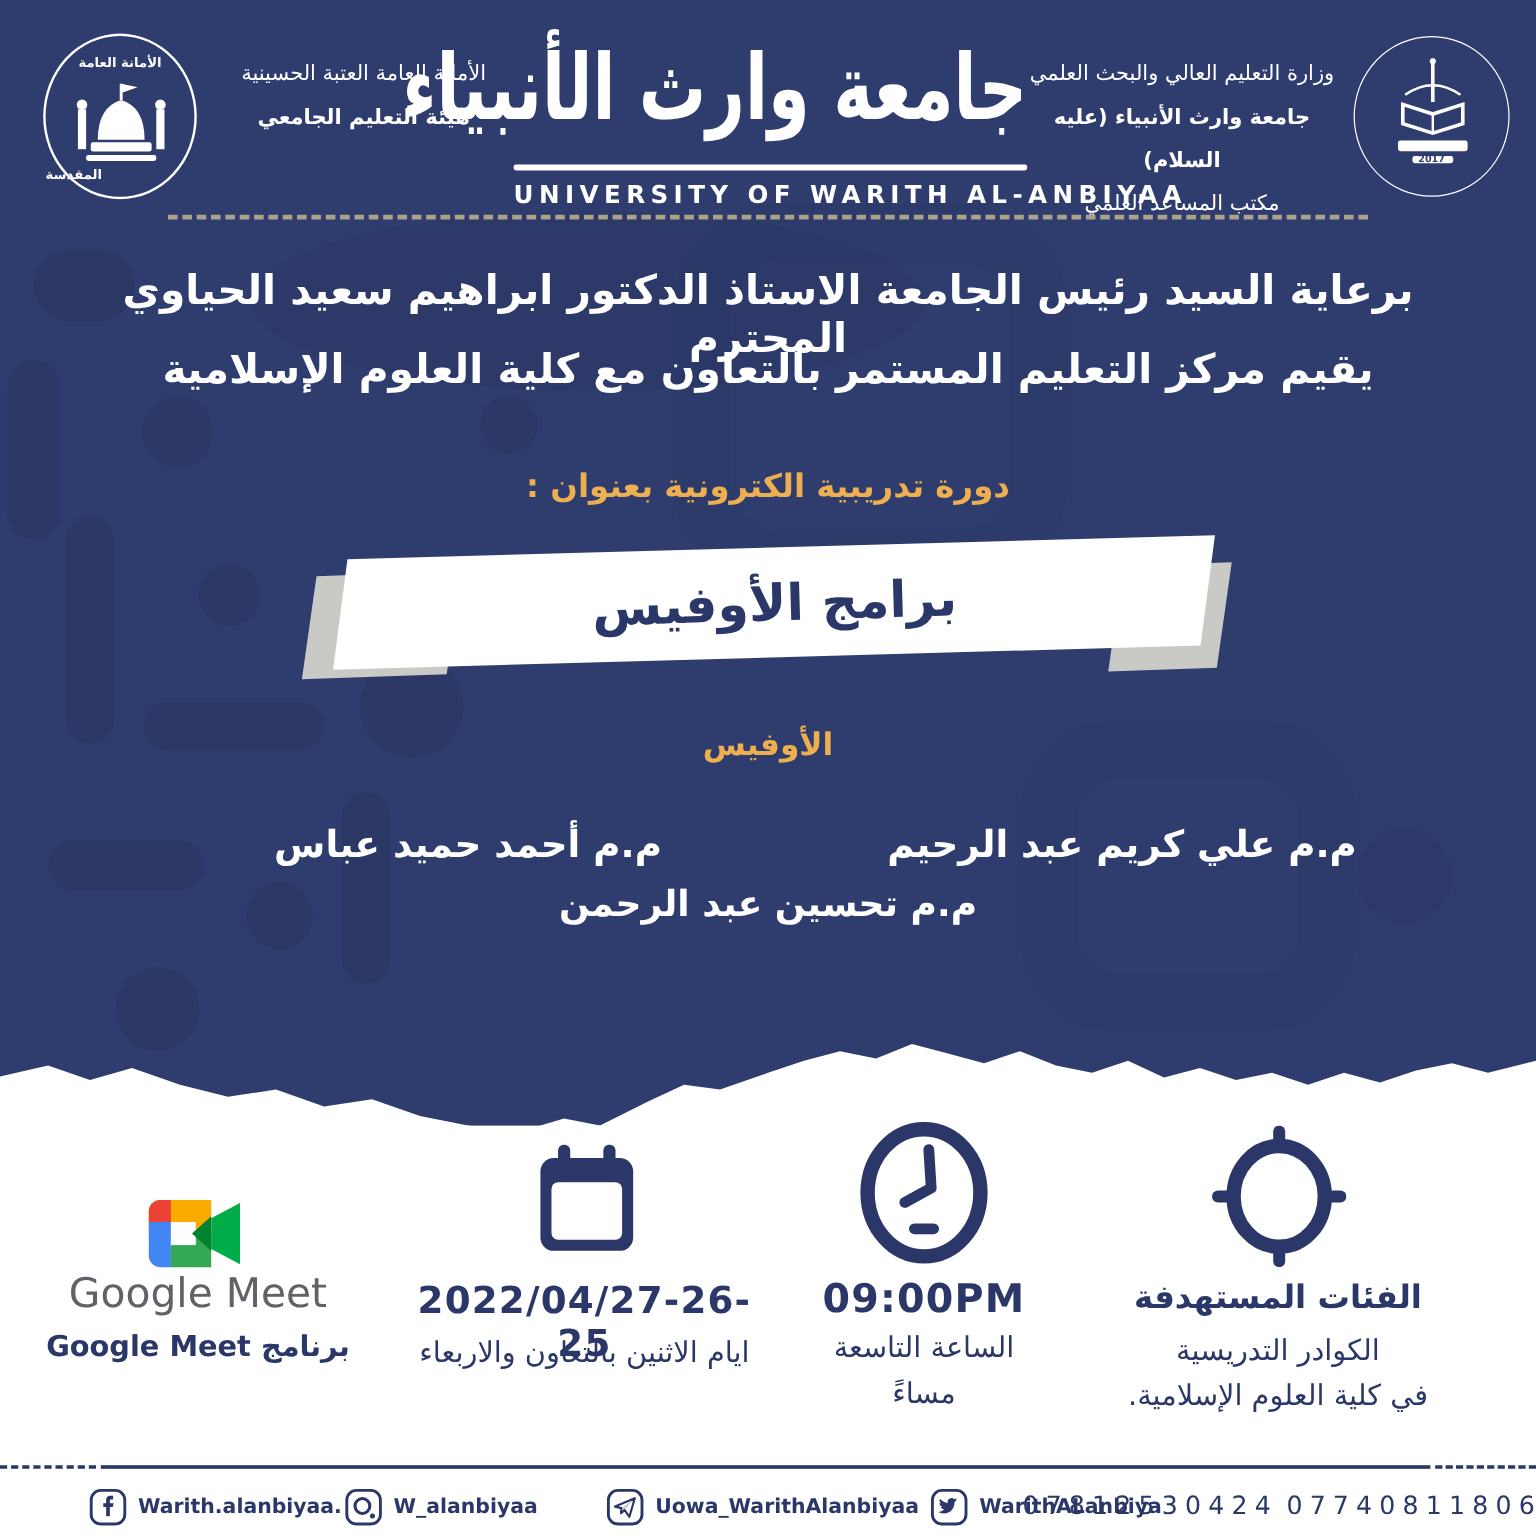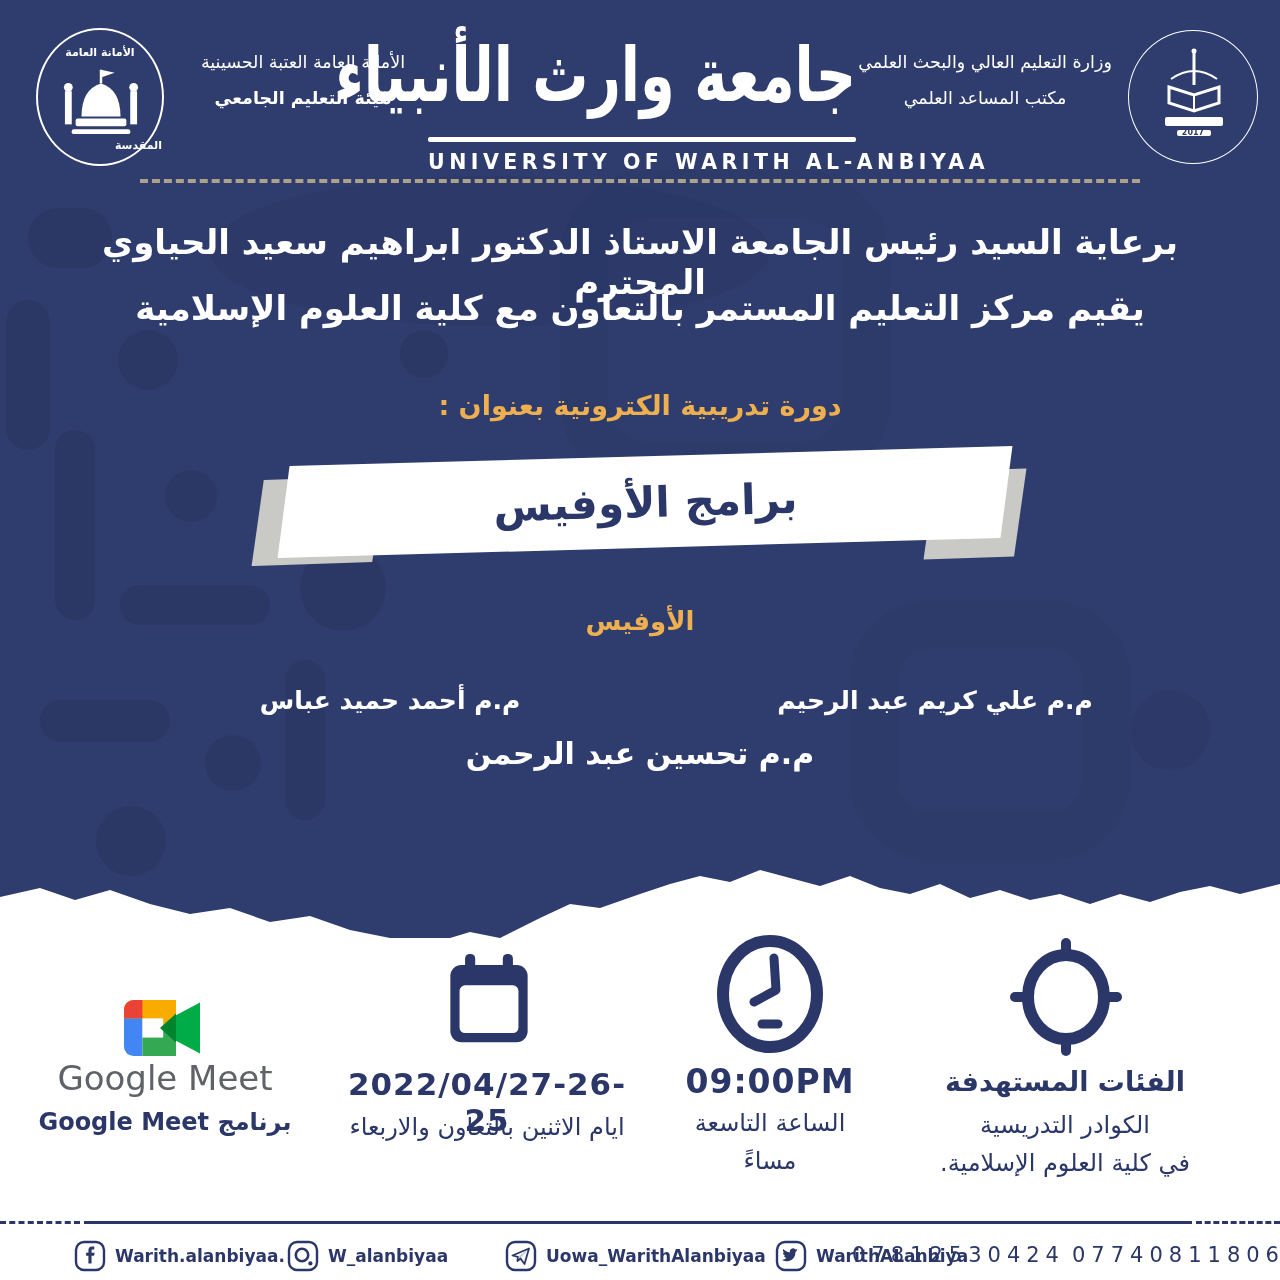--- a/index.html
+++ b/index.html
@@ -13,37 +13,37 @@
 
   
   .pattern-shape { position:absolute; background:#283561; opacity:.55; }
   .pattern-ring  { position:absolute; border:48px solid #283561; opacity:.28; background:transparent; }
   .round { border-radius:999px; }
 
   
   .hdr-line { font-size:17.5px; line-height:36px; color:#fff; }
   .logo-circle { border:2.5px solid #fff; border-radius:50%; position:absolute; }
   .logo-arc-top { position:absolute; top:16px; left:0; right:0; text-align:center; font-size:11px; color:#fff; font-weight:bold; }
-  .logo-arc-bottom { position:absolute; bottom:12px; left:0; right:0; text-align:right; font-size:11px; color:#fff; font-weight:bold; }
+  .logo-arc-bottom { position:absolute; bottom:12px; left:0; right:0; text-align:left; font-size:11px; color:#fff; font-weight:bold; }
 
   .callig { font-size:56px; font-weight:bold; color:#fff; white-space:nowrap; transform:scaleY(1.35); transform-origin:center; letter-spacing:1px; }
   .callig-bar { background:#fff; height:5px; border-radius:2px; }
   .callig-en { font-size:20.5px; font-weight:bold; color:#fff; letter-spacing:4.5px; white-space:nowrap; }
 
   .dash-sep { border-top:4px dashed #ACA189; height:0; }
 
   .main-line { font-size:34px; font-weight:bold; color:#fff; }
   .intro-line { font-size:27px; font-weight:bold; color:#EDAF4F; }
 
   .banner-shadow { position:absolute; background:#C9C9C6; transform:skewX(-10deg) rotate(-2deg); }
   .banner { position:absolute; background:#FFFFFF; transform:skewX(-9deg) rotate(-1.6deg);
             display:flex; align-items:center; justify-content:center; }
   .banner-title { font-size:42px; font-weight:bold; color:#2A3768; transform:skewX(9deg); }
 
-  .name-line { font-size:25px; font-weight:bold; color:#fff; }
+  .name-line { font-size:31px; font-weight:bold; color:#fff; }
 
   
   .white-bottom { position:absolute; left:0; top:938px; width:1280px; height:342px; background:#fff; }
 
   
   .detail-title { font-size:27px; font-weight:bold; color:#2A3768; }
   .detail-text  { font-size:24px; color:#2A3768; line-height:38px; }
   .time-big { font-size:33px; font-weight:bold; color:#2A3768; letter-spacing:1px; }
   .date-big { font-size:31px; font-weight:bold; color:#2A3768; letter-spacing:1px; }
   .gm-wordmark { font-size:34px; color:#5F6368; letter-spacing:0px; }
@@ -100,20 +100,21 @@
 </div>
 
 <div class="abs" style="left:428px;top:14px;width:428px;">
   <div class="callig rtl center" style="margin-top:28px;">جامعة وارث الأنبياء</div>
   <div class="callig-bar" style="margin-top:30px;"></div>
   <div class="callig-en center" style="margin-top:8px;">UNIVERSITY OF WARITH AL-ANBIYAA</div>
 </div>
 
 <div class="abs center rtl" style="left:852px;top:44px;width:266px;">
   <div class="hdr-line">وزارة التعليم العالي والبحث العلمي</div>
+  <div class="hdr-line bold">جامعة وارث الأنبياء (عليه السلام)</div>
   <div class="hdr-line">مكتب المساعد العلمي</div>
 </div>
 
 <div class="abs logo-circle" style="left:1128px;top:30px;width:130px;height:134px;border-width:1.5px;">
   <svg class="abs" style="left:22px;top:14px;" width="86" height="100" viewBox="0 0 86 100">
     <line x1="43" y1="4" x2="43" y2="40" stroke="#fff" stroke-width="3"></line>
     <circle cx="43" cy="6" r="2.5" fill="#fff"></circle>
     <path d="M20,34 Q43,18 66,34" fill="none" stroke="#fff" stroke-width="2"></path>
     <path d="M18,42 L43,50 L68,42 L68,58 L43,66 L18,58 Z" fill="none" stroke="#fff" stroke-width="3"></path>
     <line x1="43" y1="50" x2="43" y2="66" stroke="#fff" stroke-width="2"></line>

